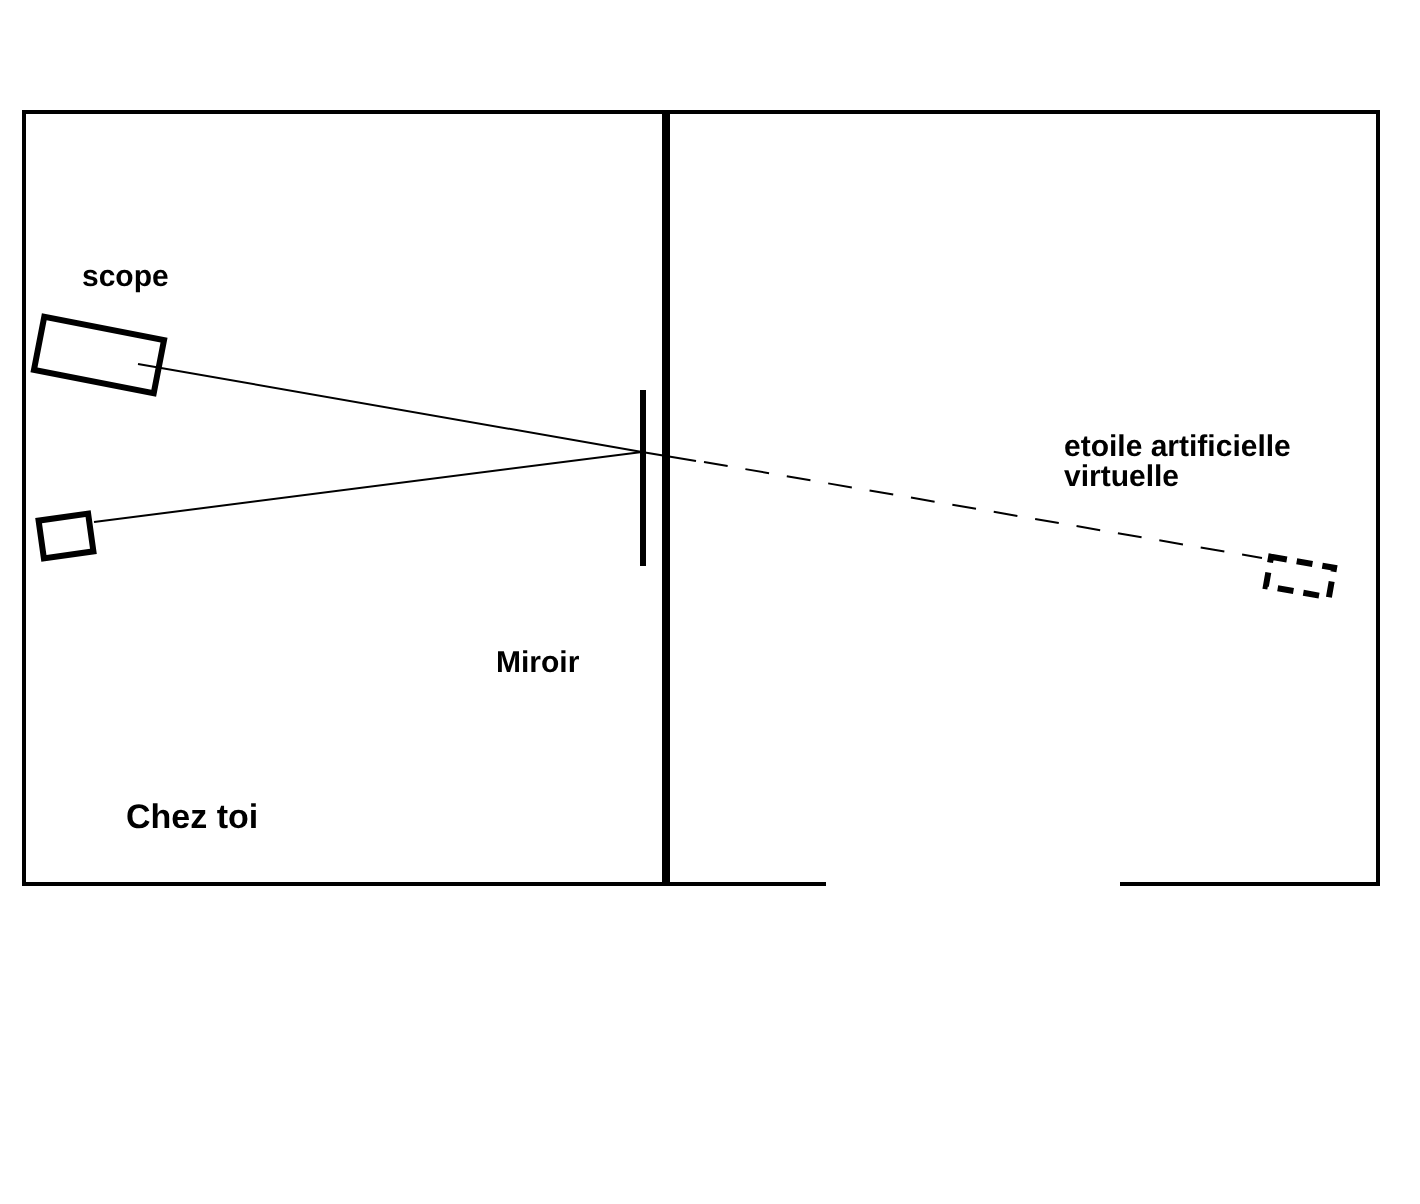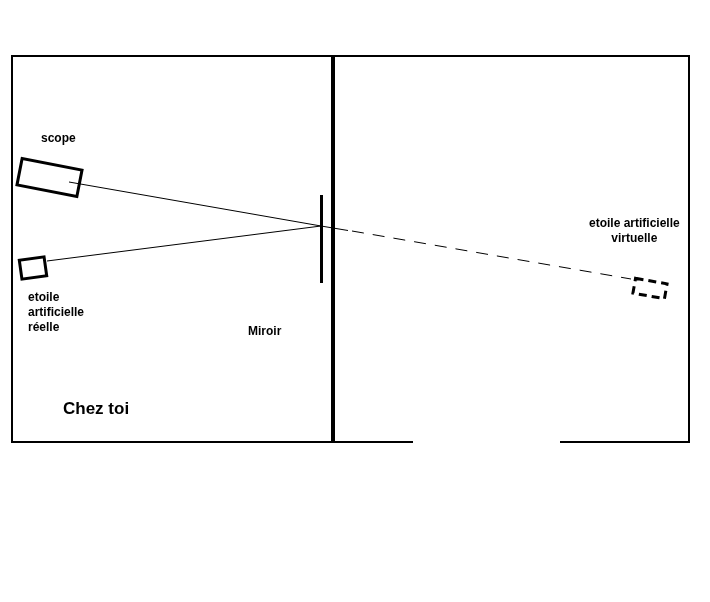--- a/index.html
+++ b/index.html
@@ -21,21 +21,21 @@
     left: 0;
     top: 0;
   }
   .lbl {
     position: absolute;
     font-weight: bold;
     white-space: nowrap;
     color: #000000;
   }
   .lbl-sm {
-    font-size: 12px;
+    font-size: 15px;
     line-height: 15px;
   }
   .lbl-lg {
     font-size: 17px;
     line-height: 19px;
   }
 </style>
 </head>
 <body>
 
@@ -60,29 +60,24 @@
 
     <line x1="321.5" y1="195" x2="321.5" y2="283" stroke="#000000" stroke-width="3" shape-rendering="crispEdges"></line>
 
     <line x1="352" y1="231" x2="631" y2="279" stroke="#000000" stroke-width="1" stroke-dasharray="12 9"></line>
 
     <rect x="634" y="281" width="32" height="15" fill="none" stroke="#000000" stroke-width="3" stroke-dasharray="8 5" transform="rotate(10 650 288.5)"></rect>
   </svg>
 
   <div class="lbl lbl-sm" style="left:41px; top:131px;">scope</div>
 
-  <div class="lbl lbl-sm" style="left:28px; top:290px;">
-    <div>etoile</div>
-    <div>artificielle</div>
-    <div>réelle</div>
-  </div>
 
   <div class="lbl lbl-sm" style="left:248px; top:288px;margin-top:36px;">Miroir</div>
 
-  <div class="lbl lbl-sm" style="left:589px; top:216px;text-align:center;">
+  <div class="lbl lbl-sm" style="left:532px; top:216px;">
     <div>etoile artificielle</div>
     <div>virtuelle</div>
   </div>
 
   <div class="lbl lbl-lg" style="left:63px; top:399px;">Chez toi</div>
 
 
 </div>
 
 </body></html>

